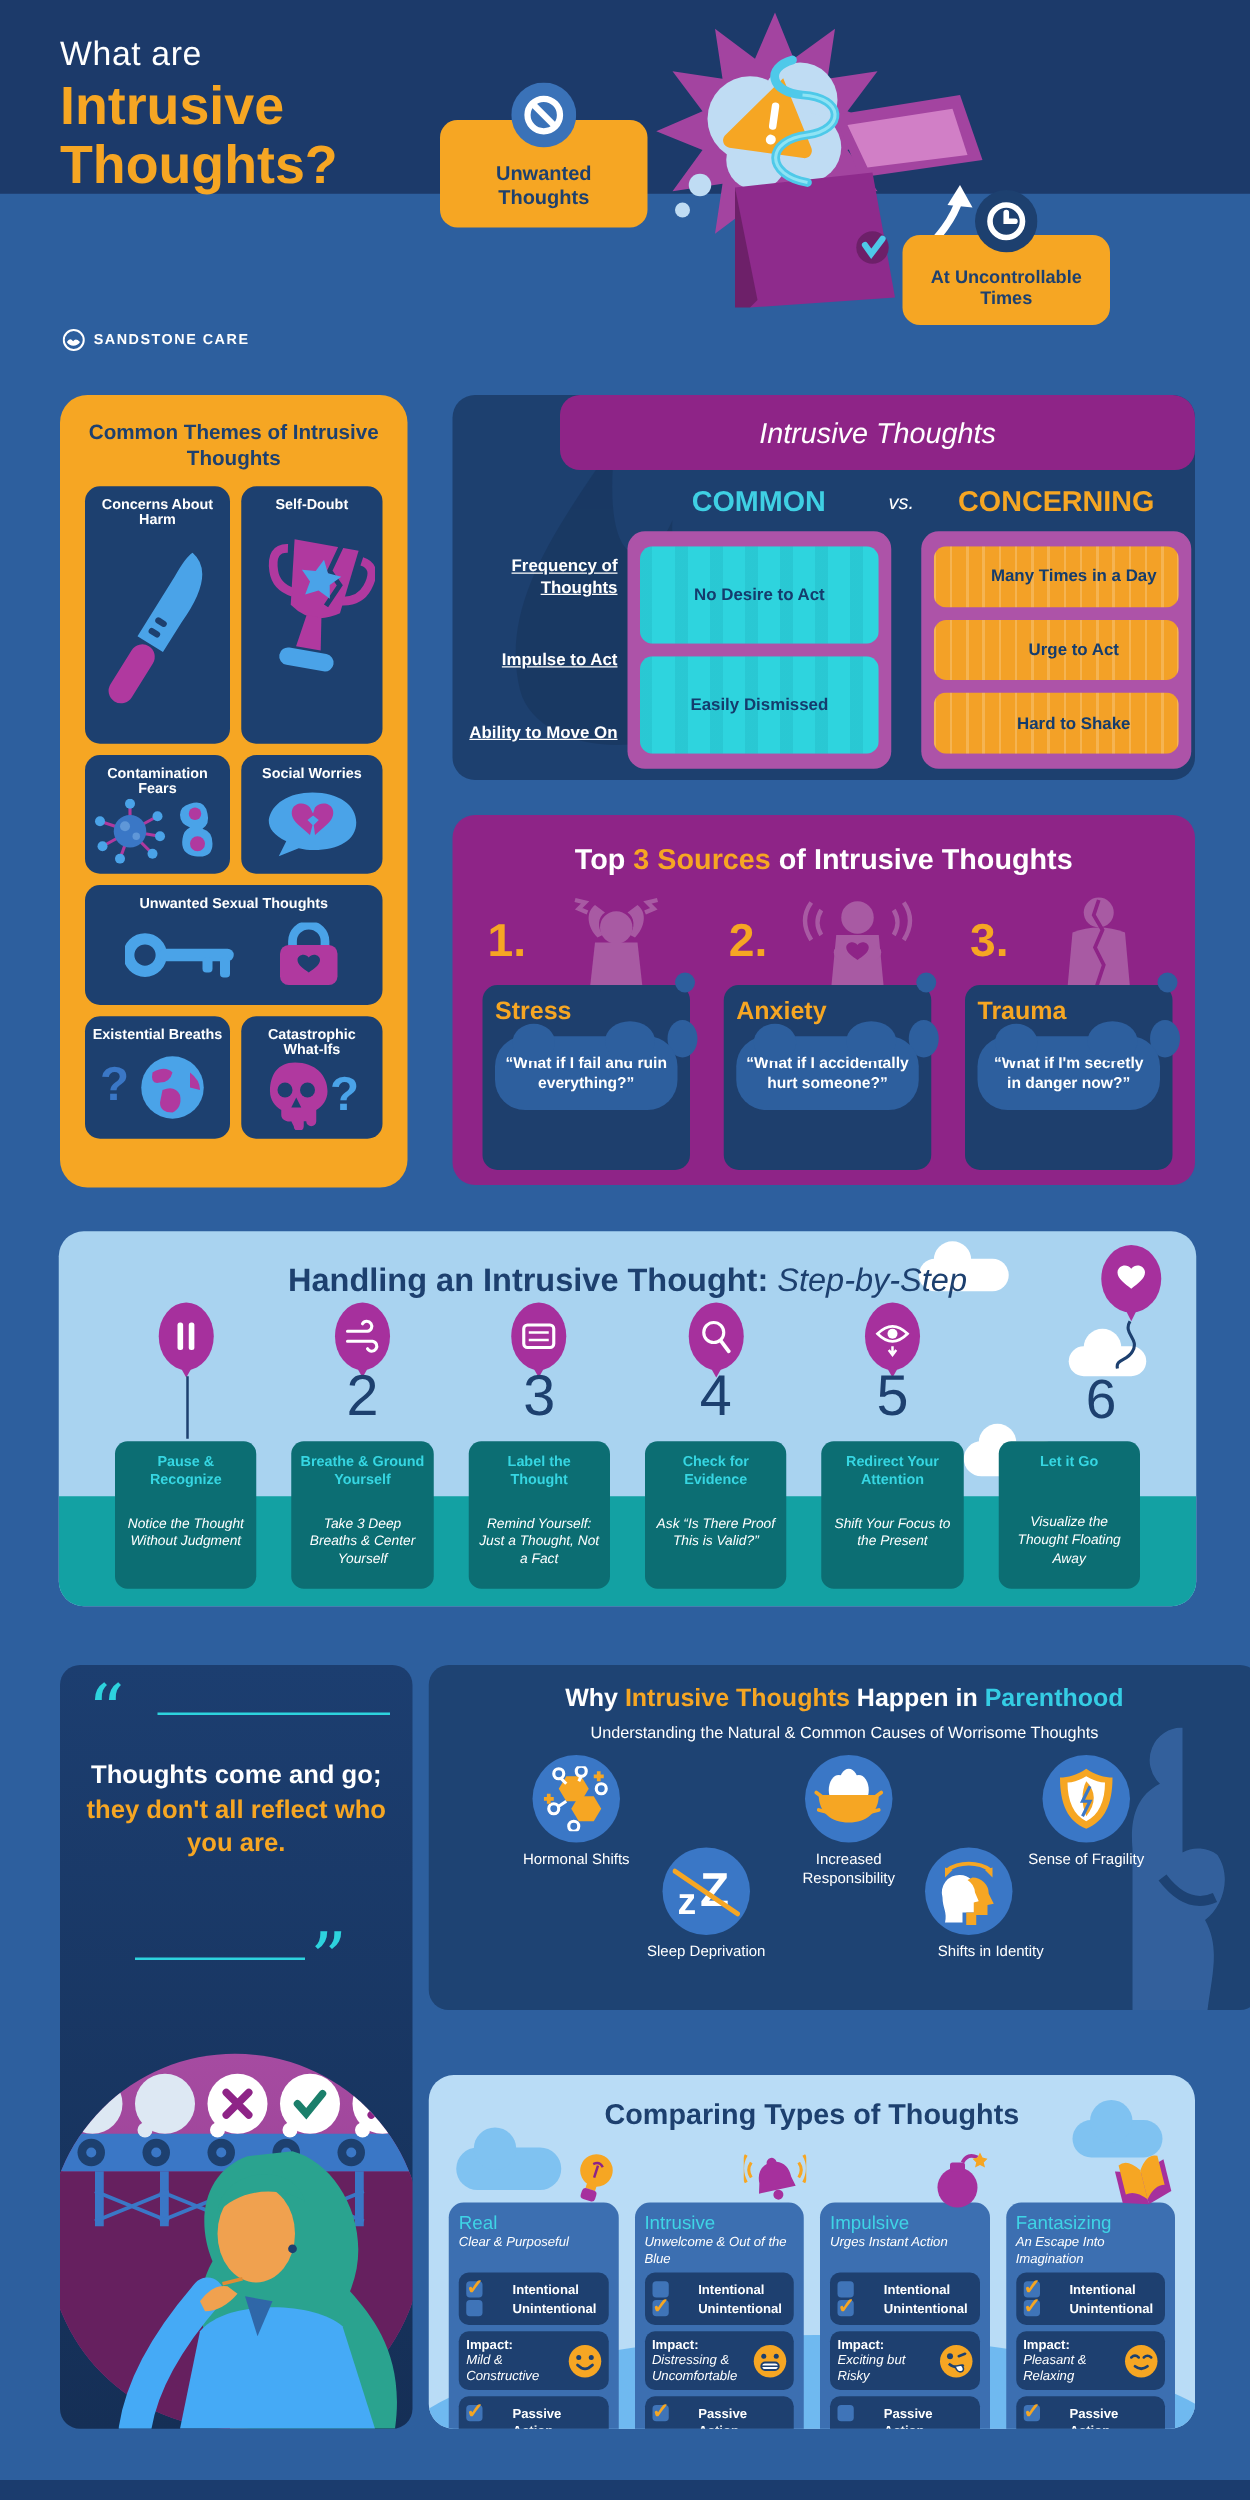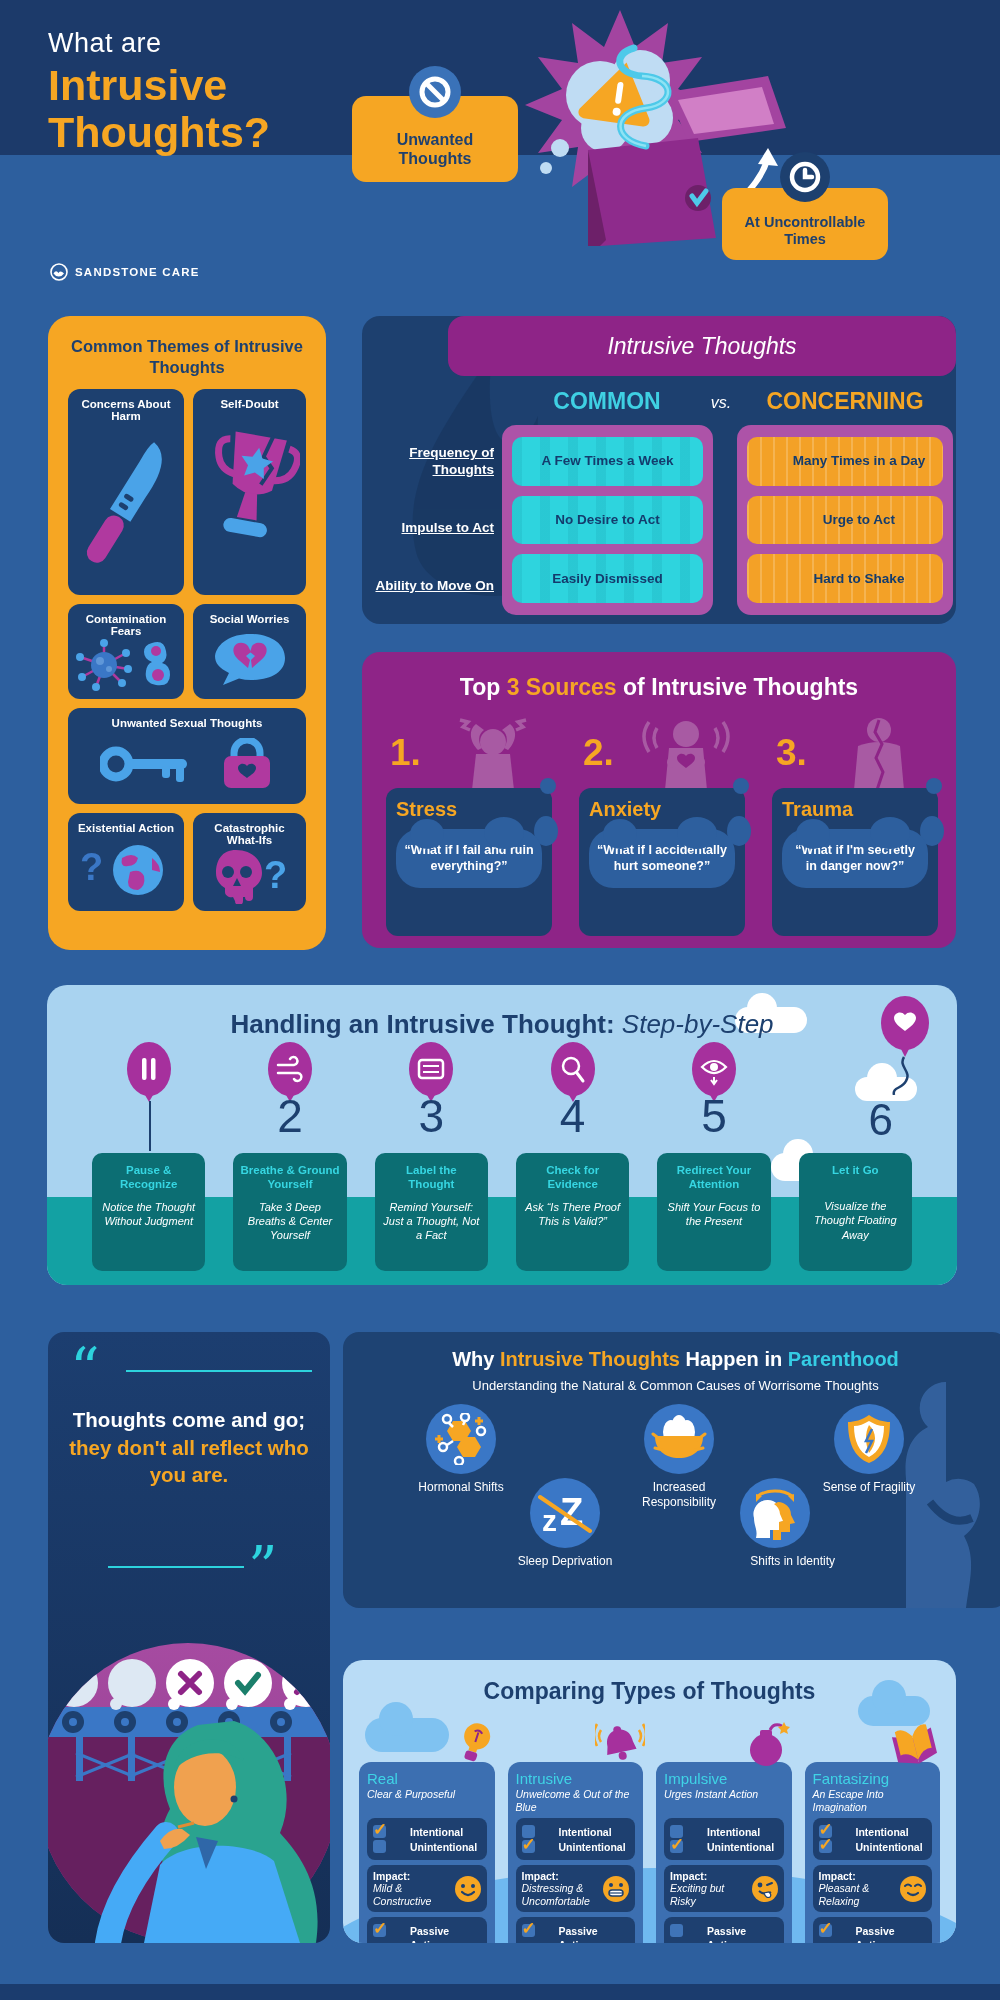--- a/index.html
+++ b/index.html
@@ -60,21 +60,21 @@
   #steps{left:47px;top:985px;width:910px;height:300px;background:#a9d3f0;border-radius:20px;overflow:hidden;}
   #stepsband{left:0;bottom:0;width:100%;height:88px;background:#13a1a3;}
   #stepstitle{left:0;top:24px;width:100%;text-align:center;color:#1d406f;font-size:26px;}
   #stepstitle b{font-weight:bold;} #stepstitle i{font-weight:500;}
   .cloudw{background:#fff;border-radius:20px;position:absolute;}
   .cloudw:before{content:"";position:absolute;background:#fff;border-radius:50%;width:30px;height:30px;top:-14px;left:12px;}
   #hsteps{left:45px;top:168px;right:45px;display:flex;gap:28px;}
   .step{flex:1;position:relative;}
   .scardT{background:#0c6e73;border-radius:10px;height:118px;box-sizing:border-box;padding:10px 7px;text-align:center;}
   .sttl{color:#36d6e2;font-weight:bold;font-size:11.5px;line-height:1.25;min-height:28px;}
-  .sdesc{color:#fff;font-style:italic;font-size:11px;line-height:1.3;margin-top:8px;}
+  .sdesc{color:#fff;font-style:italic;font-size:11px;line-height:1.3;margin-top:20px;}
   .balloon{position:absolute;top:-112px;left:50%;transform:translateX(-50%);}
   .sdigit{position:absolute;top:-64px;left:50%;transform:translateX(-50%);color:#1d406f;font-size:46px;}
   .sline{position:absolute;top:-52px;left:50%;width:2px;height:50px;background:#1d406f;}
   #heartballoon{right:22px;top:10px;}
   #heartdigit{right:64px;top:110px;color:#1d406f;font-size:44px;}
   
   #quote{left:48px;top:1332px;width:282px;height:611px;border-radius:16px;overflow:hidden;background:linear-gradient(180deg,#1c3e70 0%,#152f56 100%);}
   .qmark{color:#2dd3de;font-family:"DejaVu Serif",serif;font-size:58px;line-height:1;}
   #qopen{left:22px;top:8px;} 
   #qlineT{left:78px;top:38px;width:186px;height:2px;background:#2dd3de;}
@@ -260,21 +260,21 @@
               <rect x="76" y="26" width="8" height="16" rx="3" fill="#4aa3e8"></rect>
             </svg>
           <svg width="54" height="52" viewBox="0 0 54 52">
               <path d="M14,20 v-5 a13,13 0 0 1 26,0 v5" fill="none" stroke="#4aa3e8" stroke-width="7"></path>
               <rect x="4" y="18" width="46" height="32" rx="7" fill="#b0399f"></rect>
               <path d="M27,28 c-3,-4 -9,-2 -9,2 c0,4 5,7 9,10 c4,-3 9,-6 9,-10 c0,-4 -6,-6 -9,-2 Z" fill="#1d406f"></path>
             </svg>
         </span>
       </div>
       <div class="tcard">
-        <span>Existential Action</span>
+        <span>Existential Breaths</span>
         <span class="ticon">
           <svg width="96" height="56" viewBox="0 0 96 56">
               <text x="2" y="38" font-size="38" font-weight="bold" fill="#3a77c6" font-family="Liberation Sans,sans-serif">?</text>
               <circle cx="60" cy="28" r="25" fill="#4aa3e8"></circle>
               <path d="M44,16 q10,-6 16,0 q-2,8 -10,8 q-8,2 -6,-8 Z" fill="#b0399f"></path>
               <path d="M52,30 q10,-4 14,4 q2,10 -6,14 q-10,0 -10,-8 Z" fill="#b0399f"></path>
               <path d="M74,16 q8,6 8,14 l-8,-2 Z" fill="#b0399f"></path>
             </svg>
         </span>
       </div>
@@ -302,21 +302,20 @@
       </div>
     <div class="abs vsrow" id="common">COMMON</div>
     <div class="abs vsrow" id="vs">vs.</div>
     <div class="abs vsrow" id="concern">CONCERNING</div>
     <div class="abs" id="cmplabels">
       <div>Frequency of Thoughts</div>
       <div>Impulse to Act</div>
       <div>Ability to Move On</div>
     </div>
     <div class="abs pcol" id="pcommon">
-      <div class="pill cy">A Few Times a Week</div>
       <div class="pill cy">No Desire to Act</div>
       <div class="pill cy">Easily Dismissed</div>
     </div>
     <div class="abs pcol" id="pconcern">
       <div class="pill or">Many Times in a Day</div>
       <div class="pill or">Urge to Act</div>
       <div class="pill or">Hard to Shake</div>
     </div>
   </div>
 

